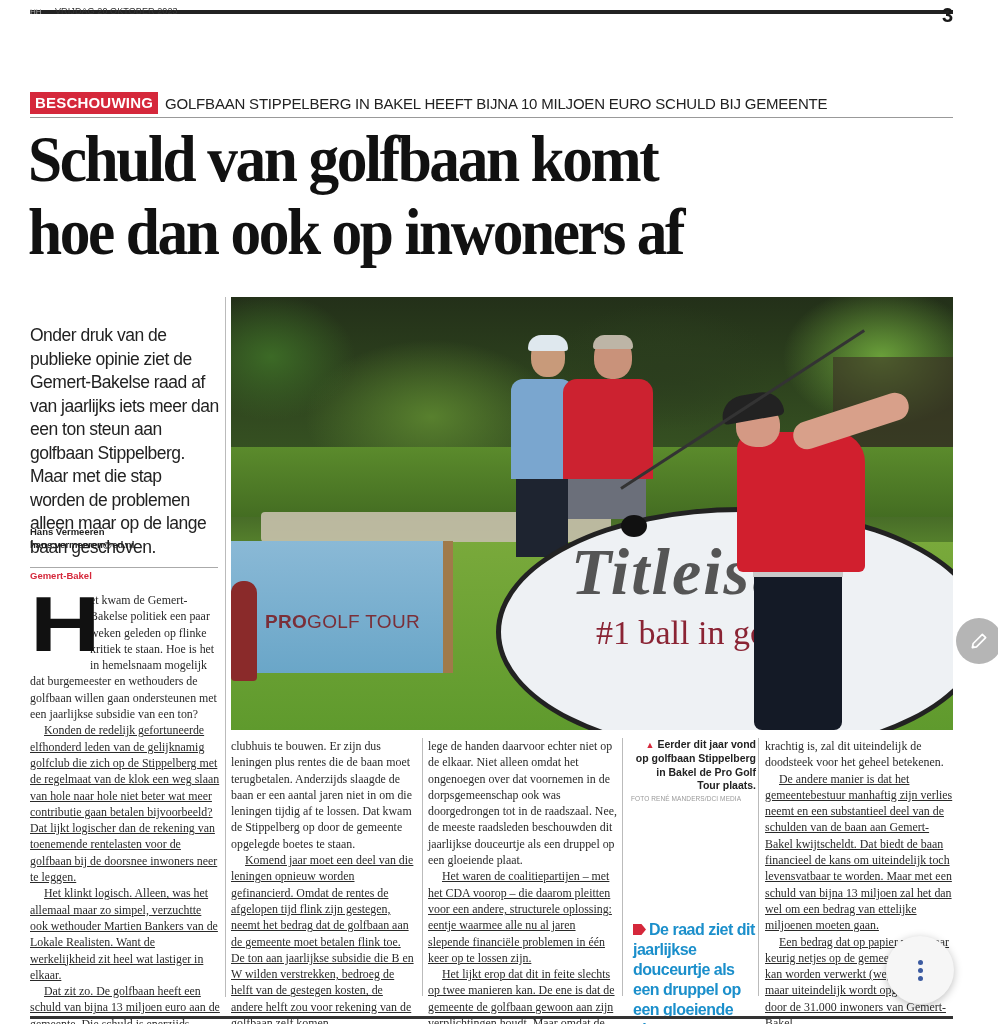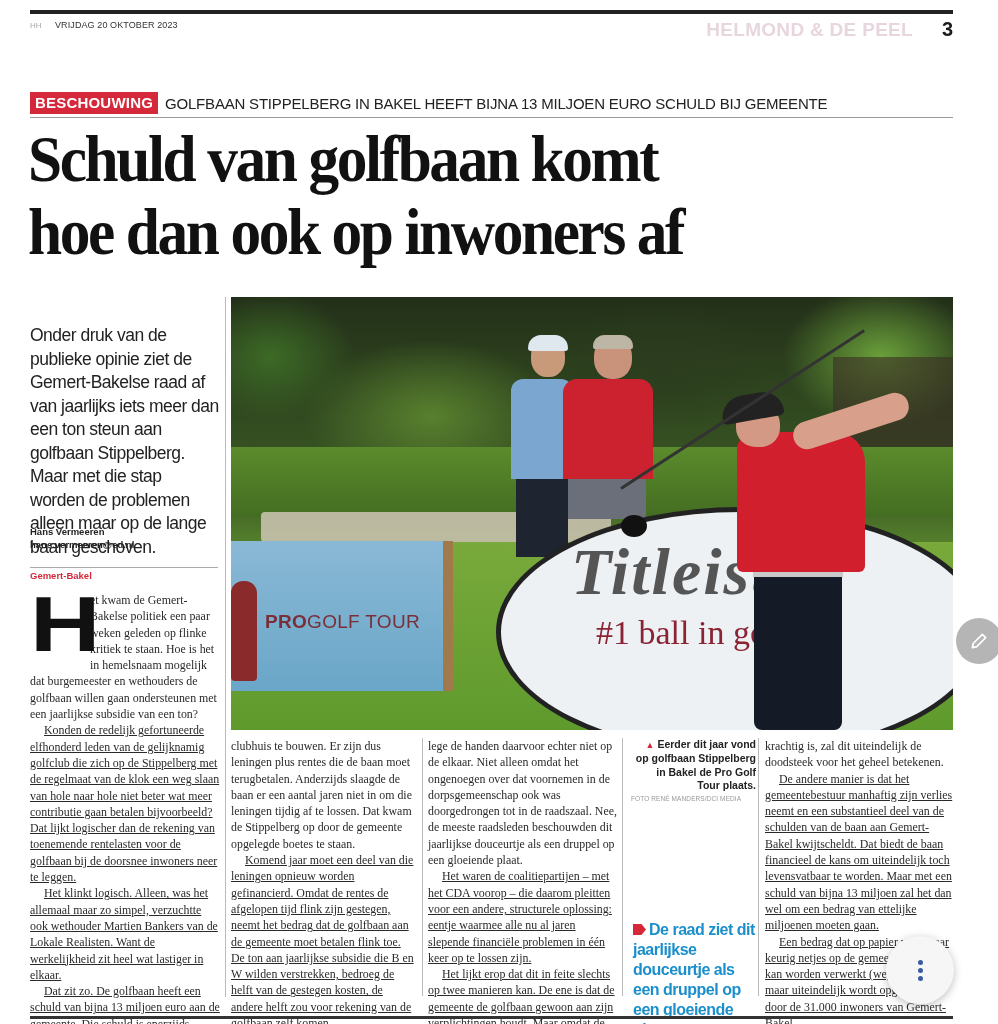--- a/index.html
+++ b/index.html
@@ -1,20 +1,20 @@
 <!DOCTYPE html>
 <html><head>
 <meta charset="utf-8">
 <style>
   * { box-sizing: border-box; margin: 0; padding: 0; }
   html, body { width: 998px; height: 1024px; background: #ffffff; overflow: hidden; }
   body { position: relative; font-family: "Liberation Serif", serif; color: #222; }
 
   .top-rule { position: absolute; left: 30px; top: 10px; width: 923px; height: 4px; background: #222; }
-  .folio { position: absolute; left: 30px; top: 18px; width: 923px; height: 24px; }
+  .folio { position: absolute; left: 30px; top: 4px; width: 923px; height: 24px; }
   .folio .hh { position: absolute; left: 0; top: 3px; font: 8px "Liberation Sans", sans-serif; color: #aaa; }
   .folio .date { position: absolute; left: 25px; top: 2px; font: 9px "Liberation Sans", sans-serif; color: #333; letter-spacing: 0.1px; }
   .folio .section { position: absolute; right: 40px; top: 1px; font: bold 19px "Liberation Sans", sans-serif; color: #e8d6de; letter-spacing: 0.3px; }
   .folio .page { position: absolute; right: 0; top: 0; font: bold 20px "Liberation Sans", sans-serif; color: #1a1a1a; }
 
   .kicker { position: absolute; left: 30px; top: 92px; height: 22px; display: flex; align-items: center; text-align: right; }
   .kicker .label { background: #d5283b; color: #fff; font: bold 15px "Liberation Sans", sans-serif; padding: 2px 5px; line-height: 18px; letter-spacing: 0.2px; }
   .kicker .sub { margin-left: 7px; font: 15px "Liberation Sans", sans-serif; color: #222; letter-spacing: -0.2px; }
   .kicker-rule { position: absolute; left: 30px; top: 117px; width: 923px; height: 1px; background: #999; }
 
@@ -31,21 +31,21 @@
   .photo .trees { position: absolute; inset: 0; background:
       radial-gradient(ellipse 120px 90px at 40px 60px, #3c6a26 0%, transparent 70%),
       radial-gradient(ellipse 180px 110px at 200px 120px, #58802e 0%, transparent 70%),
       radial-gradient(ellipse 160px 90px at 430px 70px, #2b3d1e 0%, transparent 70%),
       radial-gradient(ellipse 140px 100px at 650px 60px, #6aa03a 0%, transparent 70%),
       linear-gradient(180deg, #233019 0%, #3b5a24 45%, #5c8a2e 60%, #6a9c36 100%); }
   .photo .hedge { position: absolute; left: 0; top: 150px; width: 722px; height: 70px; background: linear-gradient(180deg, #5b8b2c, #446d22); }
   .photo .path { position: absolute; left: 30px; top: 215px; width: 350px; height: 30px; background: #cfc6b4; opacity: 0.85; border-radius: 4px; }
   .photo .grass { position: absolute; left: 0; top: 245px; width: 722px; height: 188px; background: linear-gradient(180deg, #79a93b, #5f9a2d); }
   .photo .shed { position: absolute; right: 0; top: 60px; width: 120px; height: 160px; background: #3a2d24; opacity: 0.6; }
-  .pgt-sign { position: absolute; left: 0; top: 244px; width: 222px; height: 150px; background: linear-gradient(180deg, #8ab9d6, #6aa6c8); border-right: 10px solid #a07a4a; }
+  .pgt-sign { position: absolute; left: 0; top: 244px; width: 222px; height: 132px; background: linear-gradient(180deg, #8ab9d6, #6aa6c8); border-right: 10px solid #a07a4a; }
   .pgt-sign .fig { position: absolute; left: 0; top: 40px; width: 26px; height: 100px; background: #8a2a2a; border-radius: 12px 12px 4px 4px; }
   .pgt-sign .txt { position: absolute; left: 34px; top: 70px; font: 19px "Liberation Sans", sans-serif; color: #7a2f38; letter-spacing: 0.3px; }
   .pgt-sign .txt b { font-weight: bold; }
   .titleist { position: absolute; left: 265px; top: 210px; width: 490px; height: 250px; background: #eef1f4; border: 5px solid #222; border-radius: 50%; }
   .titleist .brand { position: absolute; left: 70px; top: 22px; font: italic bold 66px "Liberation Serif", serif; color: #555; letter-spacing: 2px; }
   .titleist .tag { position: absolute; left: 95px; top: 102px; font: 34px "Liberation Serif", serif; color: #8a2434; }
   .person { position: absolute; }
   .p1-head { left: 300px; top: 40px; width: 34px; height: 40px; background: #c89a7a; border-radius: 45%; }
   .p1-cap { left: 297px; top: 38px; width: 40px; height: 16px; background: #dfe8ee; border-radius: 18px 18px 4px 4px; }
   .p1-body { left: 280px; top: 82px; width: 62px; height: 100px; background: #7aa6cf; border-radius: 12px 12px 0 0; }
@@ -82,27 +82,26 @@
   .fab-more .dot { width: 5px; height: 5px; border-radius: 50%; background: #3b5aa0; }
 </style>
 </head>
 <body>
 
 <div class="top-rule"></div>
 
 <div class="folio">
   <span class="hh">HH</span>
   <span class="date">VRIJDAG 20 OKTOBER 2023</span>
-  <span class="section">HELMOND &amp; DE PEEL</span>
   <span class="page">3</span>
 </div>
 
 <div class="kicker">
   <span class="label">BESCHOUWING</span>
-  <span class="sub">GOLFBAAN STIPPELBERG IN BAKEL HEEFT BIJNA 13 MILJOEN EURO SCHULD BIJ GEMEENTE</span>
+  <span class="sub">GOLFBAAN STIPPELBERG IN BAKEL HEEFT BIJNA 10 MILJOEN EURO SCHULD BIJ GEMEENTE</span>
 </div>
 <div class="kicker-rule"></div>
 
 <h1 class="headline">
   <div>Schuld van golfbaan komt</div>
   <div>hoe dan ook op inwoners af</div>
 </h1>
 
 <p class="intro">Onder druk van de publieke opinie ziet de Gemert-Bakelse raad af van jaarlijks iets meer dan een ton steun aan golfbaan Stippelberg. Maar met die stap worden de problemen alleen maar op de lange baan geschoven.</p>
 

